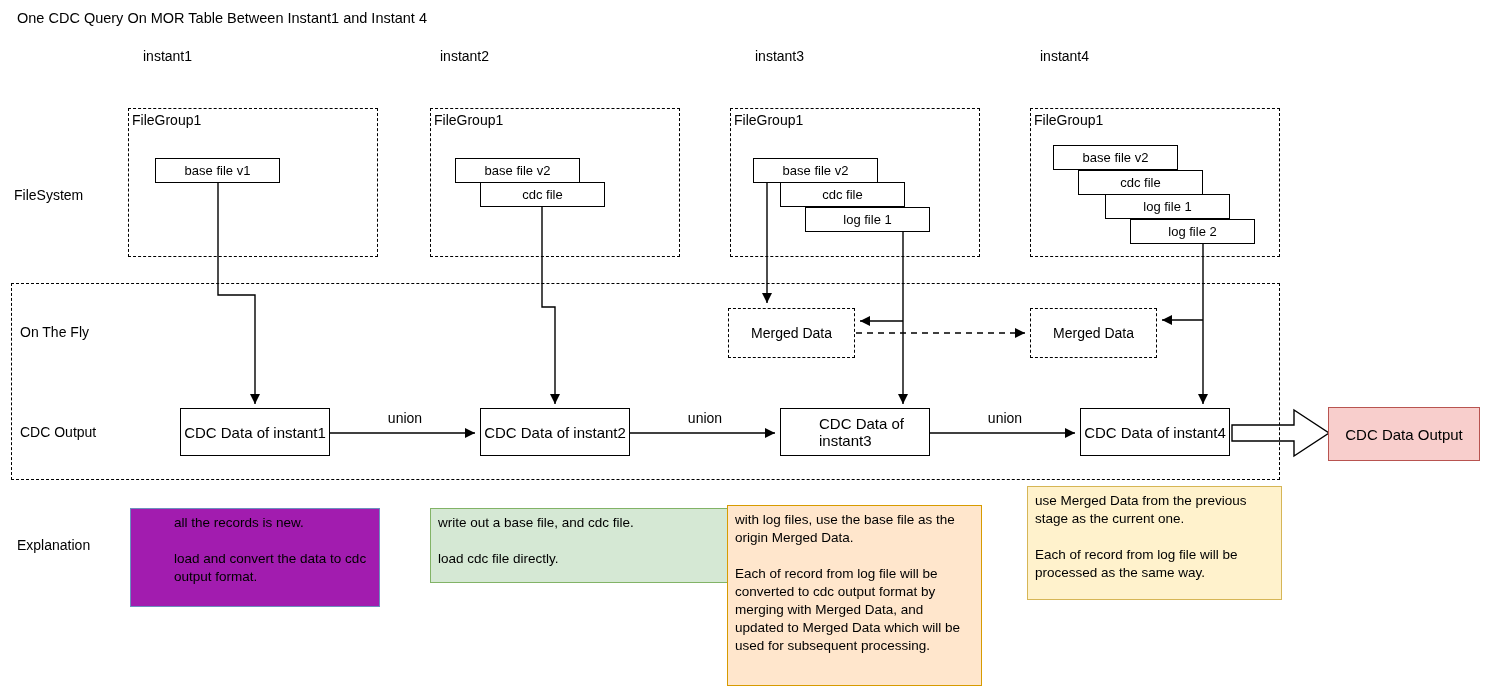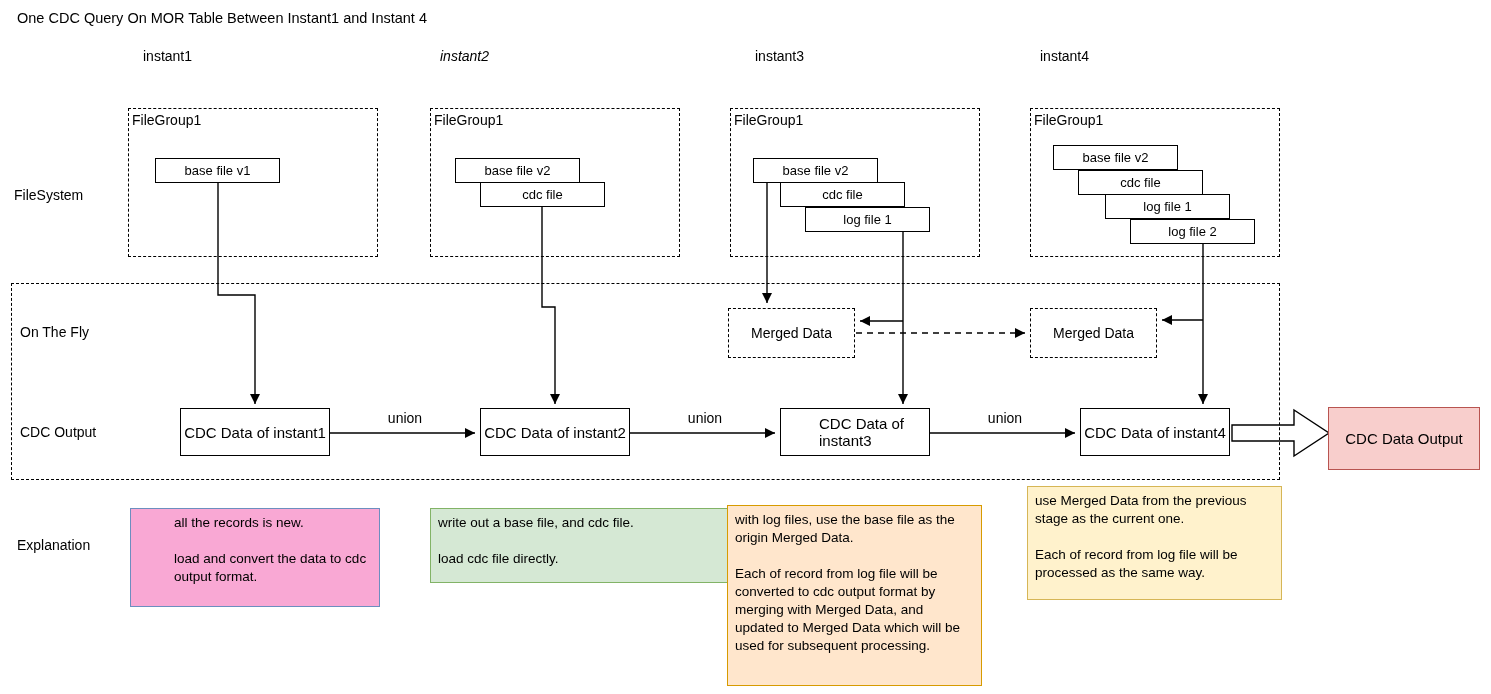--- a/index.html
+++ b/index.html
@@ -48,35 +48,35 @@
     border:1.5px solid #000;
     background:#ffffff;
     box-sizing:border-box;
     display:flex;align-items:center;justify-content:center;
     font-size:15px;
   }
   .union-label{
     width:120px;text-align:center;font-size:14px;
   }
   .output-box{
-    width:152px;height:63px;
+    width:152px;height:54px;
     background:#f8cecc;
     border:1.4px solid #b85450;
     box-sizing:border-box;
     display:flex;align-items:center;justify-content:center;
     font-size:15px;
   }
   .expl-box{
     box-sizing:border-box;
     font-size:13.5px;
     line-height:1.33;
     padding:5px 7px;
     white-space:pre-line;
   }
-  .expl-blue{background:#f9a8d4;border:1.3px solid #6c8ebf;width:250px;height:99px;padding-left:43px;}
+  .expl-blue{background:#a21caf;border:1.3px solid #6c8ebf;width:250px;height:99px;padding-left:43px;}
   .expl-green{background:#d5e8d4;border:1.3px solid #82b366;width:298px;height:75px;}
   .expl-orange{background:#ffe6cc;border:1.3px solid #d79b00;width:255px;height:181px;}
   .expl-yellow{background:#fff2cc;border:1.3px solid #d6b656;width:255px;height:114px;}
   svg.wires{position:absolute;left:0;top:0;pointer-events:none;}
 </style>
 </head>
 <body>
 
 <div id="canvas">
 
@@ -106,21 +106,21 @@
     <path d="M 330 433 L 475 433" fill="none" stroke="#000" stroke-width="1.4" marker-end="url(#arrow)"></path>
     <path d="M 630 433 L 775 433" fill="none" stroke="#000" stroke-width="1.4" marker-end="url(#arrow)"></path>
     <path d="M 930 433 L 1075 433" fill="none" stroke="#000" stroke-width="1.4" marker-end="url(#arrow)"></path>
 
     <polygon points="1232,425 1294,425 1294,410 1329,433 1294,456 1294,441 1232,441" fill="#ffffff" stroke="#000" stroke-width="1.4"></polygon>
   </svg>
 
   <div class="abs title" style="left:17px;top:10px;">One CDC Query On MOR Table Between Instant1 and Instant 4</div>
 
   <div class="abs col-label" style="left:143px;top:48px;">instant1</div>
-  <div class="abs col-label" style="left:440px;top:48px;font-style:italic;">instant2</div>
+  <div class="abs col-label" style="left:440px;top:48px;">instant2</div>
   <div class="abs col-label" style="left:740px;top:48px;margin-left:15px;">instant3</div>
   <div class="abs col-label" style="left:1040px;top:48px;">instant4</div>
 
   <div class="abs row-label" style="left:14px;top:187px;">FileSystem</div>
   <div class="abs row-label" style="left:20px;top:324px;">On The Fly</div>
   <div class="abs row-label" style="left:20px;top:424px;">CDC Output</div>
   <div class="abs row-label" style="left:17px;top:537px;">Explanation</div>
 
   <div class="abs fg-box" style="left:128px;top:108px;">
     <div class="fg-label">FileGroup1</div>

